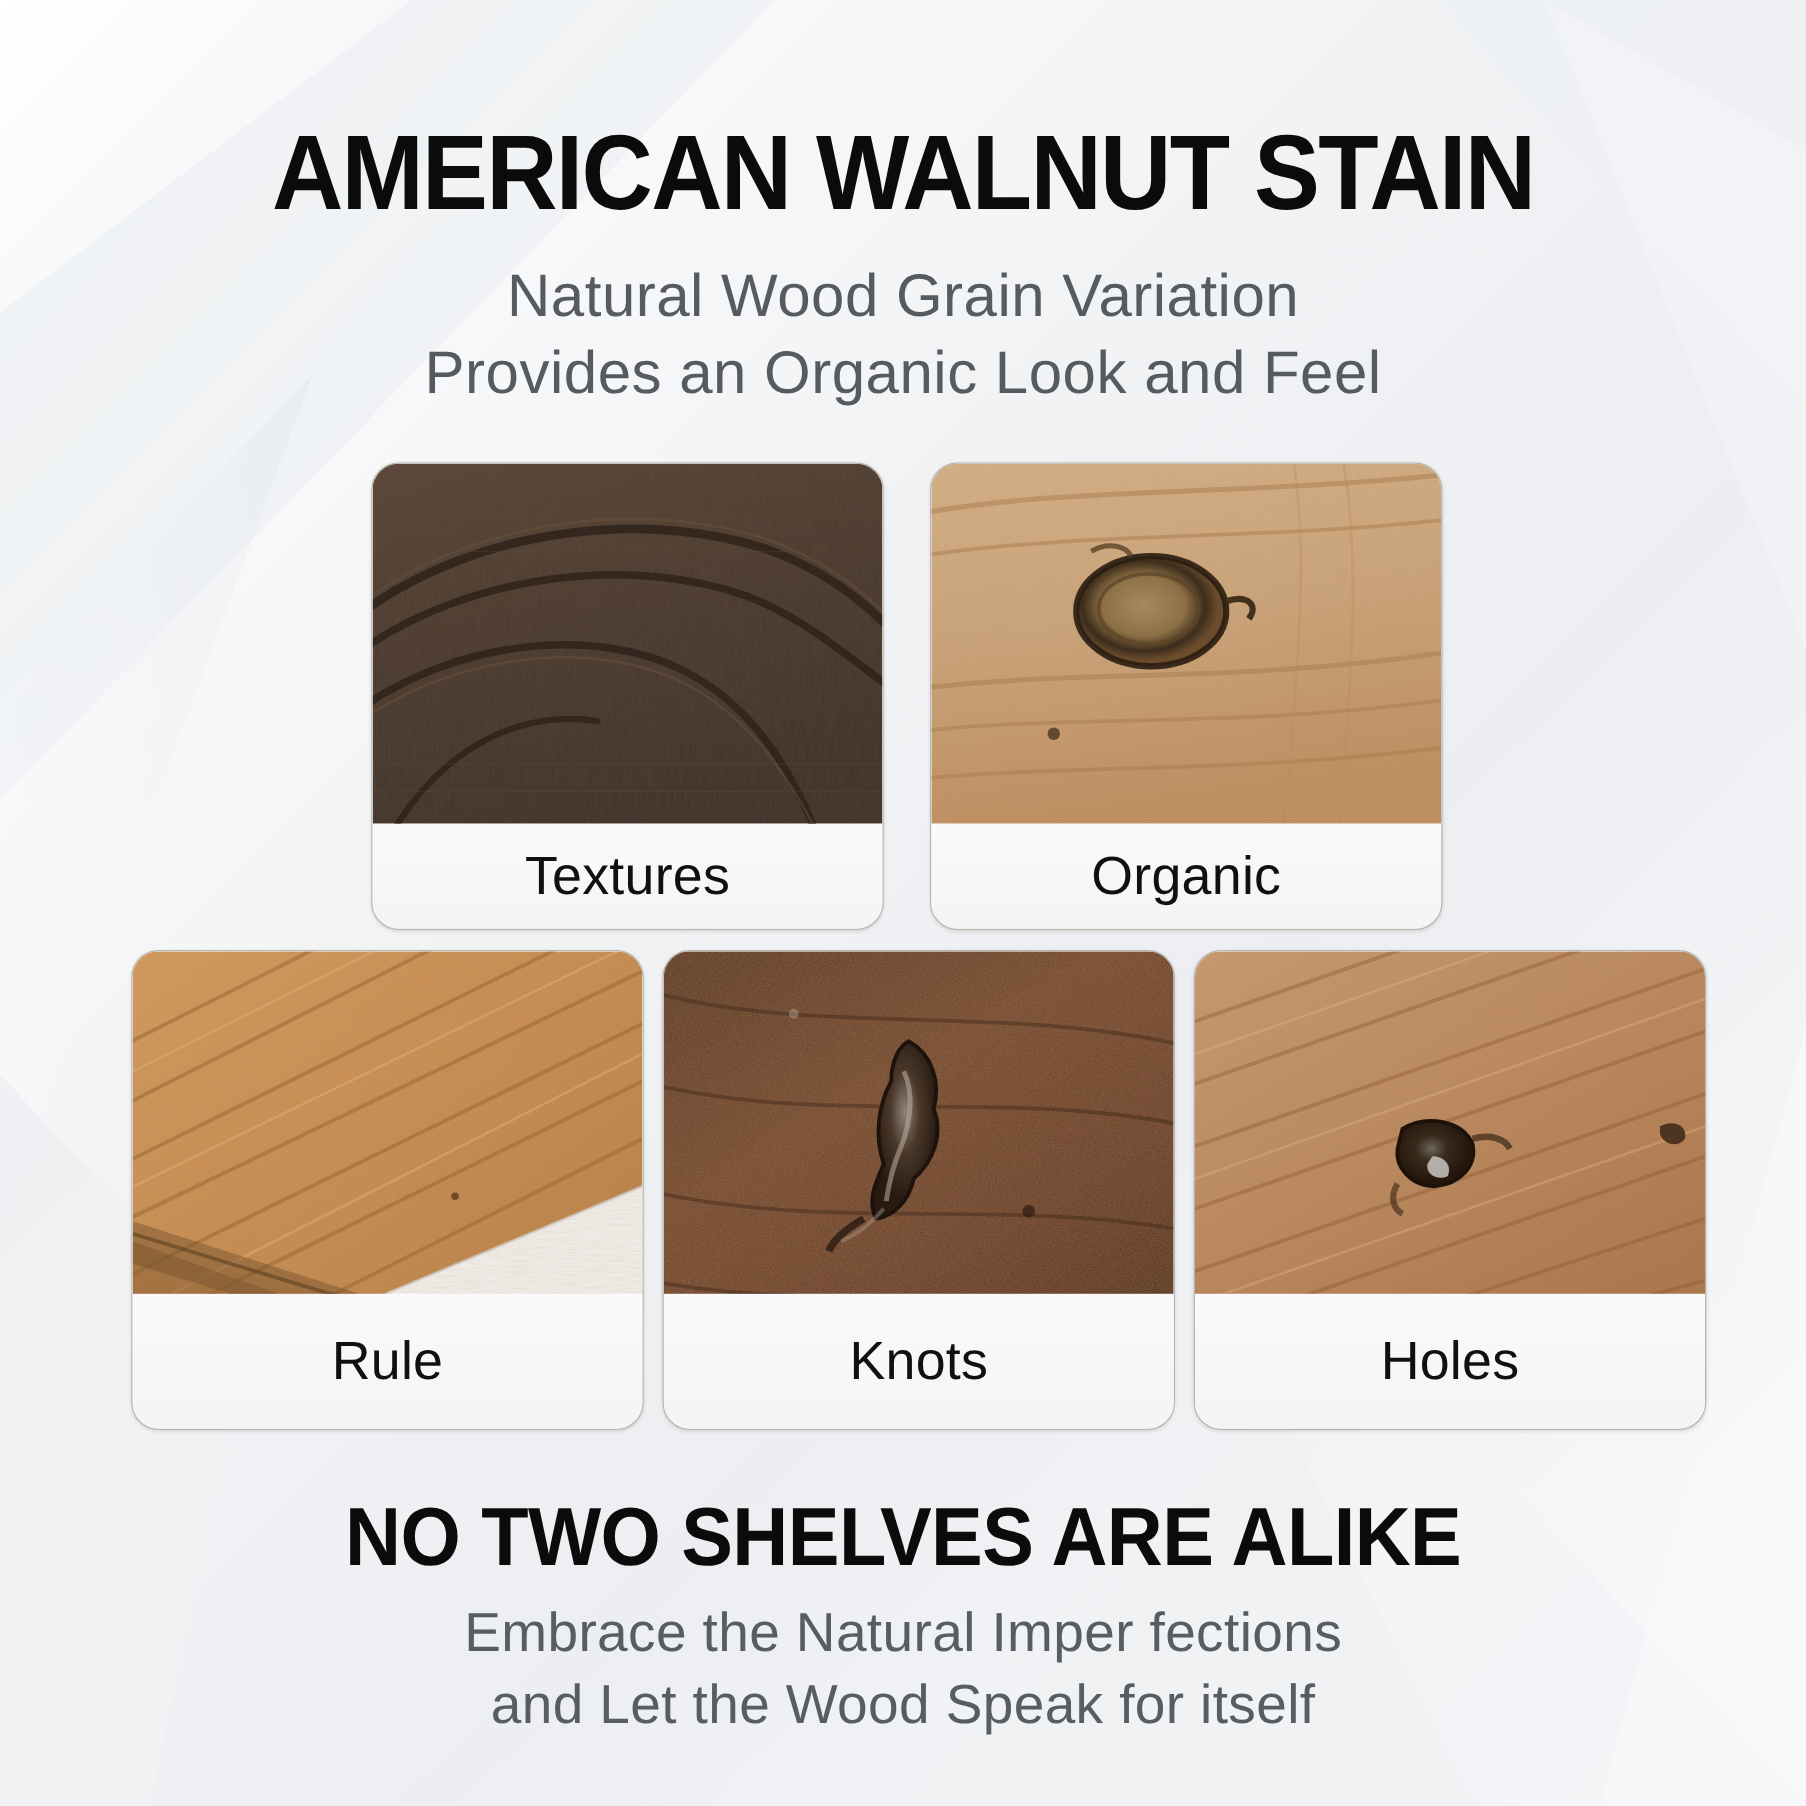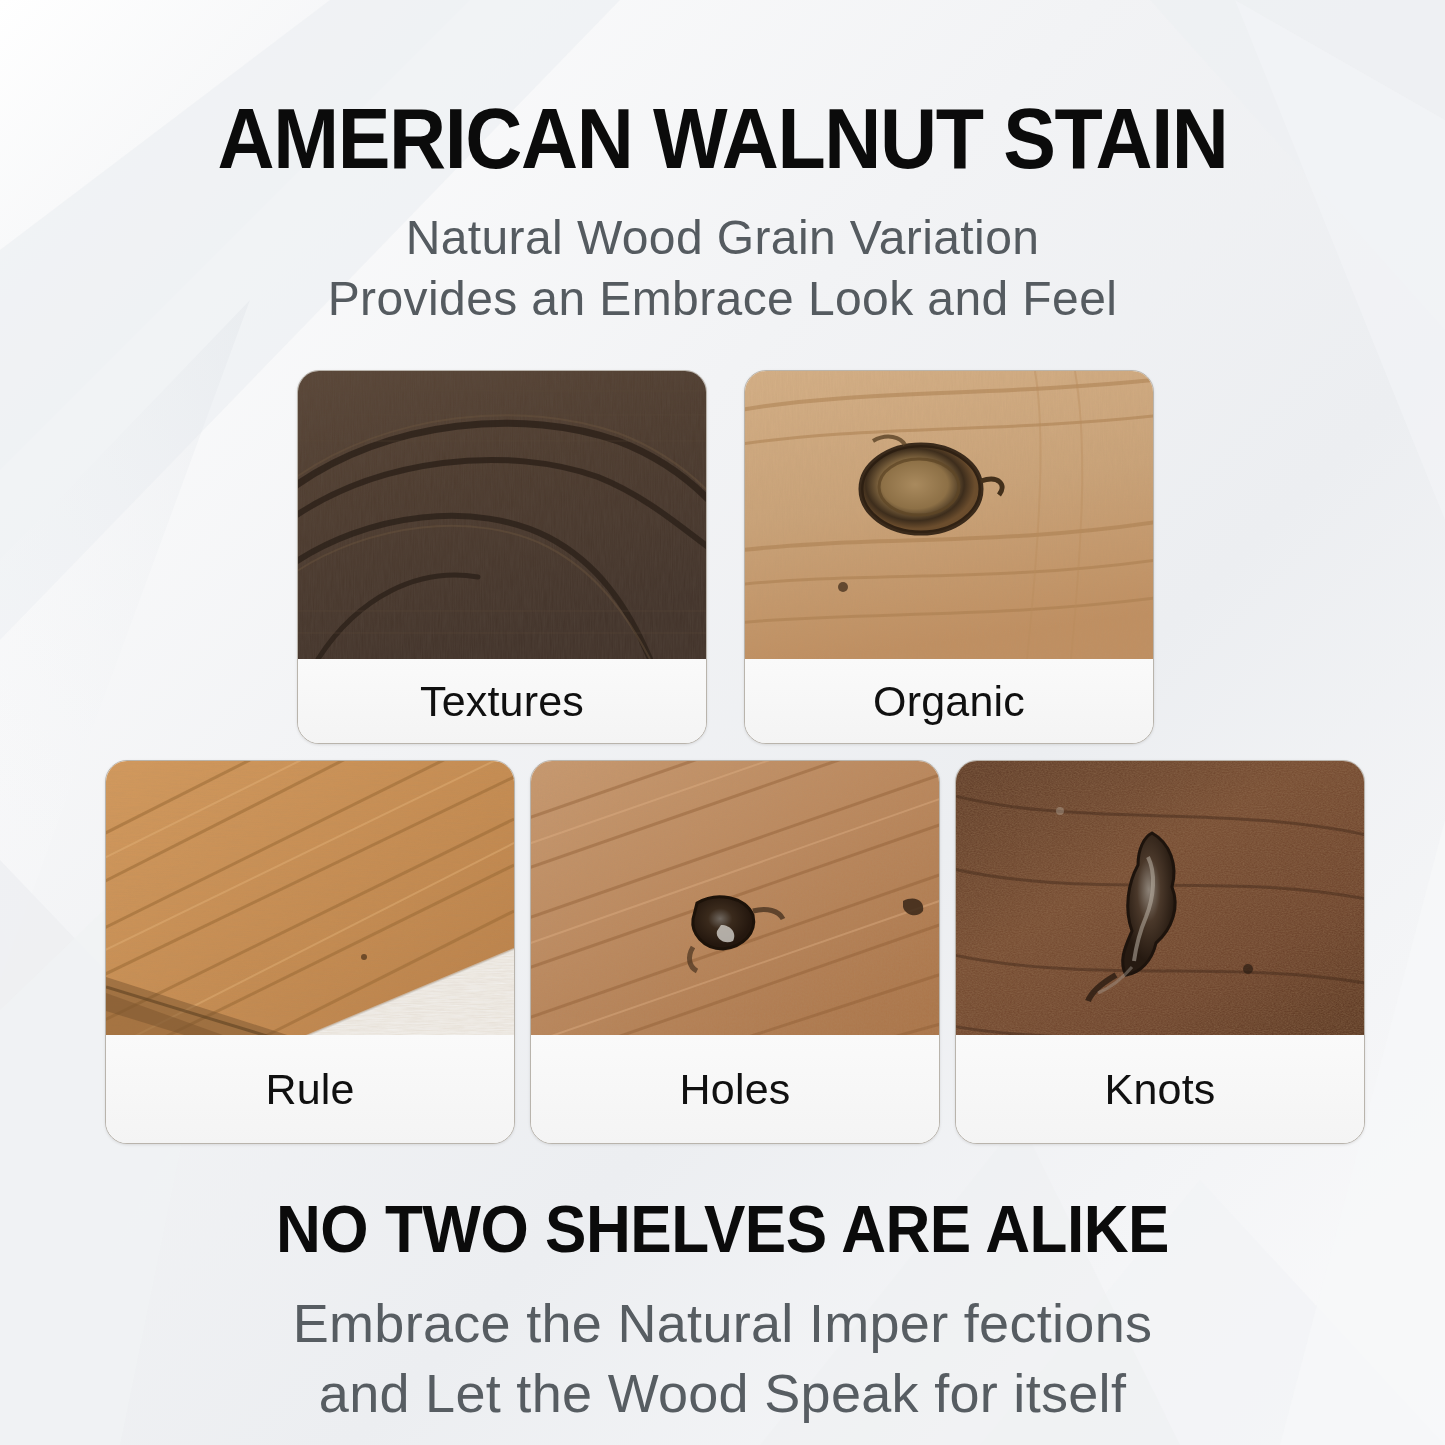--- a/index.html
+++ b/index.html
@@ -62,22 +62,22 @@
   .card.w-bot .caption{height:108px;}
 
   
   .foot-block{position:absolute;left:0;right:0;top:1196px;text-align:center;}
   .foot-title{
     font-weight:700;font-size:66px;line-height:1.0;
     letter-spacing:-0.5px;color:#0b0b0b;margin:0;
     transform:scaleX(0.94);transform-origin:center;white-space:nowrap;
   }
   .foot-sub{
-    margin:26px 0 0 0;color:#575d62;
-    font-size:54px;line-height:1.3;font-weight:400;letter-spacing:0.3px;
+    margin:16px 0 0 0;color:#575d62;
+    font-size:44px;line-height:1.3;font-weight:400;letter-spacing:0.3px;
   }
   .foot-sub span{display:block;}
 </style>
 </head>
 <body>
 
 <div id="stage">
 
   <div class="facets">
     <svg viewBox="0 0 1445 1445" preserveAspectRatio="none" aria-hidden="true">
@@ -101,21 +101,21 @@
       <polygon points="980,1445 1200,1180 1445,1445" fill="#f1f3f5" opacity="0.75"></polygon>
       <polygon points="760,1445 1020,1120 1180,1445" fill="#eef0f2" opacity="0.6"></polygon>
       <polygon points="1445,820 1445,1445 1280,1445" fill="#f6f7f9" opacity="0.8"></polygon>
     </svg>
   </div>
 
   <div class="head-block">
     <h1 class="title">AMERICAN WALNUT STAIN</h1>
     <p class="sub">
       <span>Natural Wood Grain Variation</span>
-      <span>Provides an Embrace Look and Feel</span>
+      <span>Provides an Organic Look and Feel</span>
     </p>
   </div>
 
   <div class="row row-top">
 
     <div class="card w-top">
       <div class="photo">
         <svg class="grain" viewBox="0 0 408 288" preserveAspectRatio="none" aria-hidden="true">
           <defs>
             <linearGradient id="tx-bg" x1="0" y1="0" x2="0.35" y2="1">
@@ -234,20 +234,61 @@
           <circle cx="258" cy="196" r="3" fill="#5a3c1f" opacity="0.8"></circle>
         </svg>
       </div>
       <div class="caption">Rule</div>
     </div>
 
     <div class="card w-bot">
       <div class="photo">
         <svg class="grain" viewBox="0 0 408 296" preserveAspectRatio="none" aria-hidden="true">
           <defs>
+            <linearGradient id="kn-bg" x1="0.1" y1="0" x2="0.9" y2="1">
+              <stop offset="0%" stop-color="#5d3a26"></stop>
+              <stop offset="38%" stop-color="#74492f"></stop>
+              <stop offset="72%" stop-color="#6a4029"></stop>
+              <stop offset="100%" stop-color="#57341f"></stop>
+            </linearGradient>
+            <filter id="kn-n">
+                <feTurbulence type="fractalNoise" baseFrequency="0.55 0.95" numOctaves="4" seed="19"></feTurbulence>
+              <feColorMatrix values="0 0 0 0 0.36  0 0 0 0 0.22  0 0 0 0 0.12  0 0 0 0.55 0"></feColorMatrix>
+              </filter>
+            <radialGradient id="kn-core" cx="0.5" cy="0.4">
+              <stop offset="0%" stop-color="#8d8378"></stop>
+              <stop offset="45%" stop-color="#4a382a"></stop>
+              <stop offset="100%" stop-color="#261a11"></stop>
+            </radialGradient>
+          </defs>
+          <rect width="408" height="296" fill="url(#kn-bg)"></rect>
+          <rect width="408" height="296" filter="url(#kn-n)" opacity="0.85"></rect>
+          <g fill="none" stroke="#41281a" opacity="0.45" stroke-width="3">
+            <path d="M-20,30 C120,70 260,40 420,76"></path>
+            <path d="M-20,104 C130,142 270,108 420,140"></path>
+            <path d="M-20,190 C130,226 270,196 420,224"></path>
+            <path d="M-20,262 C130,292 270,262 420,286"></path>
+          </g>
+          <path d="M196,72 C214,82 222,104 216,126 C224,146 216,168 200,182
+                   C196,200 184,212 170,214 C162,200 170,184 176,170
+                   C168,148 172,122 182,104 C182,88 188,76 196,72 Z" fill="url(#kn-core)" stroke="#1d130c" stroke-width="3"></path>
+          <path d="M192,96 C200,112 198,136 190,156 C184,170 180,186 178,200" fill="none" stroke="#b9b0a4" stroke-width="4" opacity="0.55"></path>
+          <path d="M160,214 C146,222 136,230 132,240" fill="none" stroke="#2a1c11" stroke-width="6" opacity="0.8"></path>
+          <path d="M176,206 C166,218 156,226 142,232" fill="none" stroke="#a49a8d" stroke-width="3" opacity="0.45"></path>
+          <circle cx="292" cy="208" r="5" fill="#2b1c12" opacity="0.7"></circle>
+          <circle cx="104" cy="50" r="4" fill="#b9aea0" opacity="0.4"></circle>
+        </svg>
+      </div>
+      <div class="caption">Knots</div>
+    </div>
+
+    <div class="card w-bot">
+      <div class="photo">
+        <svg class="grain" viewBox="0 0 408 296" preserveAspectRatio="none" aria-hidden="true">
+          <defs>
             <linearGradient id="hl-bg" x1="0" y1="0" x2="0.8" y2="1">
               <stop offset="0%" stop-color="#c99a70"></stop>
               <stop offset="45%" stop-color="#bd8a5f"></stop>
               <stop offset="100%" stop-color="#ab7549"></stop>
             </linearGradient>
             <filter id="hl-n">
                 <feTurbulence type="fractalNoise" baseFrequency="0.6 0.5" numOctaves="4" seed="23"></feTurbulence>
               <feColorMatrix values="0 0 0 0 0.44  0 0 0 0 0.28  0 0 0 0 0.16  0 0 0 0.35 0"></feColorMatrix>
               </filter>
             <radialGradient id="hl-hole" cx="0.45" cy="0.42">
@@ -277,61 +318,20 @@
                    C172,188 160,172 162,158 Z" fill="url(#hl-hole)" stroke="#1c1209" stroke-width="3"></path>
           <path d="M190,164 C200,164 206,172 202,180 C194,184 184,178 186,170 Z" fill="#c9c6c0" opacity="0.85"></path>
           <path d="M222,150 C236,146 248,150 252,158" fill="none" stroke="#4a3320" stroke-width="5" opacity="0.8"></path>
           <path d="M162,186 C156,196 158,206 166,210" fill="none" stroke="#4a3320" stroke-width="5" opacity="0.7"></path>
           <path d="M372,140 C384,134 394,140 392,150 C386,158 374,154 372,146 Z" fill="#3a2717" opacity="0.85"></path>
         </svg>
       </div>
       <div class="caption">Holes</div>
     </div>
 
-    <div class="card w-bot">
-      <div class="photo">
-        <svg class="grain" viewBox="0 0 408 296" preserveAspectRatio="none" aria-hidden="true">
-          <defs>
-            <linearGradient id="kn-bg" x1="0.1" y1="0" x2="0.9" y2="1">
-              <stop offset="0%" stop-color="#5d3a26"></stop>
-              <stop offset="38%" stop-color="#74492f"></stop>
-              <stop offset="72%" stop-color="#6a4029"></stop>
-              <stop offset="100%" stop-color="#57341f"></stop>
-            </linearGradient>
-            <filter id="kn-n">
-                <feTurbulence type="fractalNoise" baseFrequency="0.55 0.95" numOctaves="4" seed="19"></feTurbulence>
-              <feColorMatrix values="0 0 0 0 0.36  0 0 0 0 0.22  0 0 0 0 0.12  0 0 0 0.55 0"></feColorMatrix>
-              </filter>
-            <radialGradient id="kn-core" cx="0.5" cy="0.4">
-              <stop offset="0%" stop-color="#8d8378"></stop>
-              <stop offset="45%" stop-color="#4a382a"></stop>
-              <stop offset="100%" stop-color="#261a11"></stop>
-            </radialGradient>
-          </defs>
-          <rect width="408" height="296" fill="url(#kn-bg)"></rect>
-          <rect width="408" height="296" filter="url(#kn-n)" opacity="0.85"></rect>
-          <g fill="none" stroke="#41281a" opacity="0.45" stroke-width="3">
-            <path d="M-20,30 C120,70 260,40 420,76"></path>
-            <path d="M-20,104 C130,142 270,108 420,140"></path>
-            <path d="M-20,190 C130,226 270,196 420,224"></path>
-            <path d="M-20,262 C130,292 270,262 420,286"></path>
-          </g>
-          <path d="M196,72 C214,82 222,104 216,126 C224,146 216,168 200,182
-                   C196,200 184,212 170,214 C162,200 170,184 176,170
-                   C168,148 172,122 182,104 C182,88 188,76 196,72 Z" fill="url(#kn-core)" stroke="#1d130c" stroke-width="3"></path>
-          <path d="M192,96 C200,112 198,136 190,156 C184,170 180,186 178,200" fill="none" stroke="#b9b0a4" stroke-width="4" opacity="0.55"></path>
-          <path d="M160,214 C146,222 136,230 132,240" fill="none" stroke="#2a1c11" stroke-width="6" opacity="0.8"></path>
-          <path d="M176,206 C166,218 156,226 142,232" fill="none" stroke="#a49a8d" stroke-width="3" opacity="0.45"></path>
-          <circle cx="292" cy="208" r="5" fill="#2b1c12" opacity="0.7"></circle>
-          <circle cx="104" cy="50" r="4" fill="#b9aea0" opacity="0.4"></circle>
-        </svg>
-      </div>
-      <div class="caption">Knots</div>
-    </div>
-
   </div>
 
   <div class="foot-block">
     <h2 class="foot-title">NO TWO SHELVES ARE ALIKE</h2>
     <p class="foot-sub">
       <span>Embrace the Natural Imper fections</span>
       <span>and Let the Wood Speak for itself</span>
     </p>
   </div>
 

